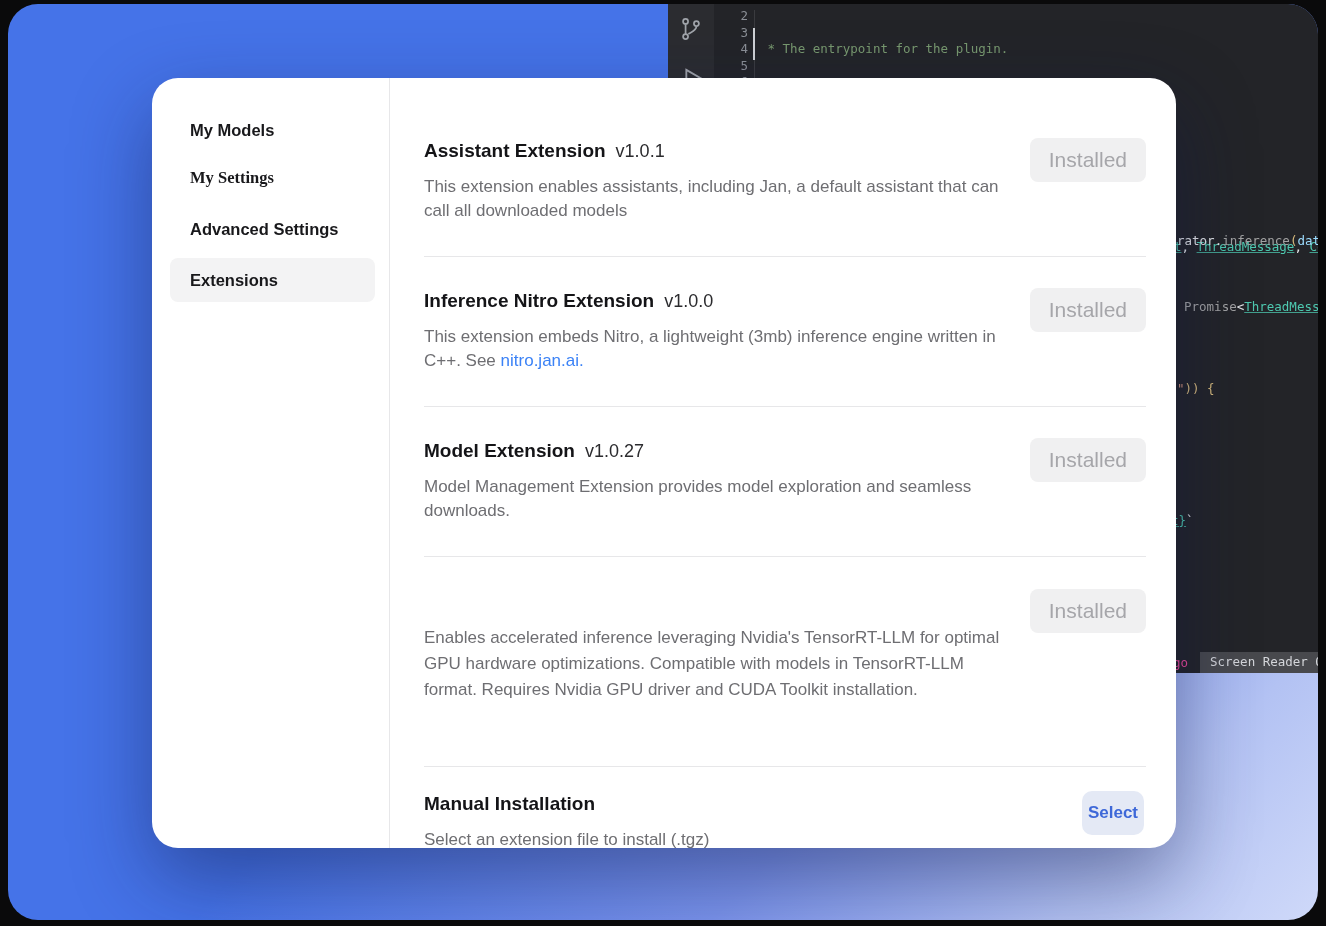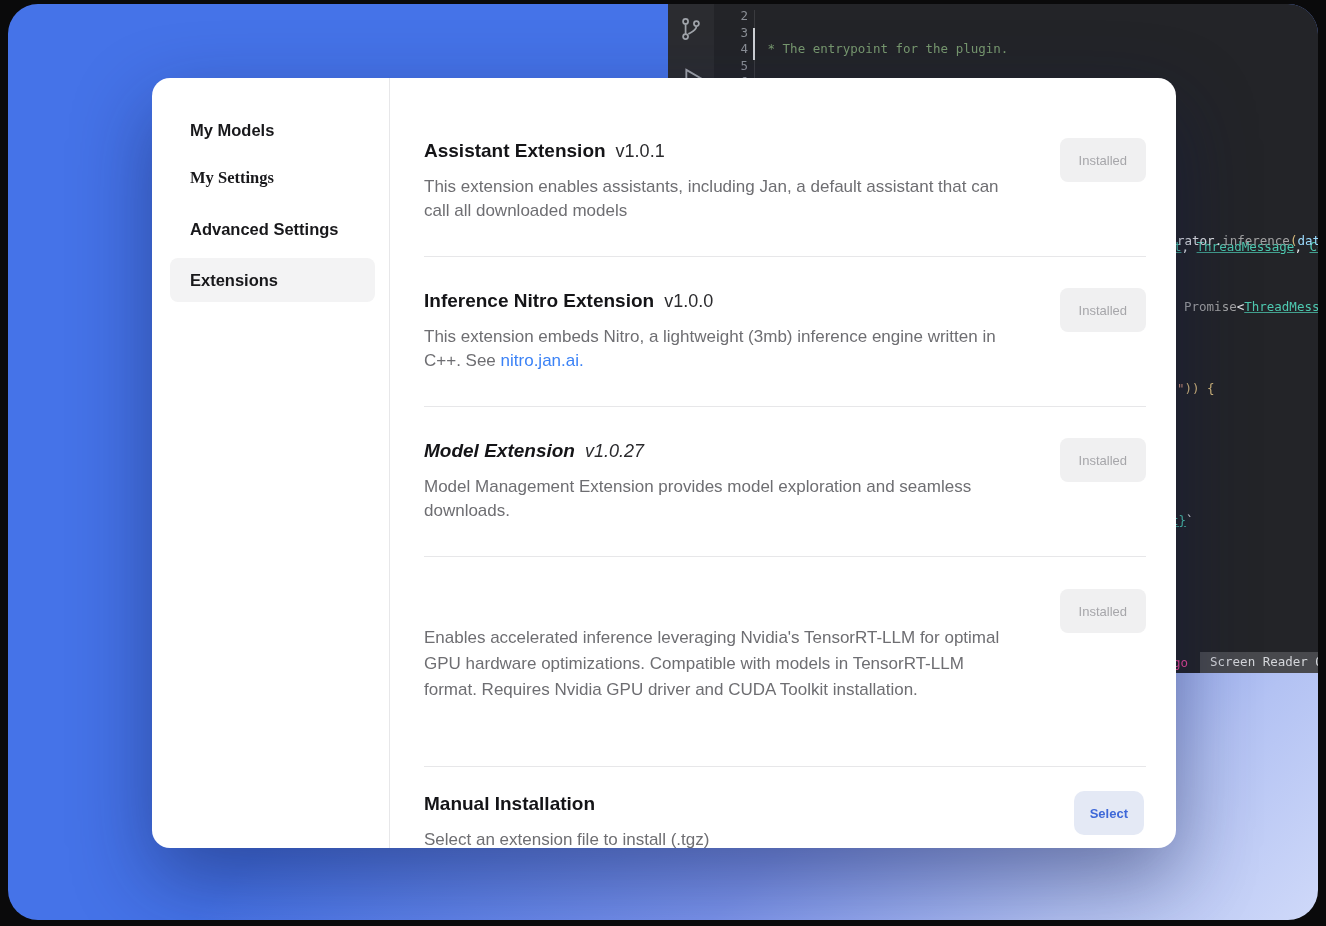--- a/index.html
+++ b/index.html
@@ -52,21 +52,21 @@
   }
   .statusbar .sb-left { color: #ec4899; position: absolute; left: 505px; top: 3px; }
   .statusbar .sb-chip {
     position: absolute; left: 532px; top: 0; height: 21px; padding: 2px 10px 0 10px;
     background: #48494d; color: #d4d6da; white-space: nowrap;
   }
 
   
   .card {
     position: absolute; left: 144px; top: 74px; width: 1024px; height: 770px;
-    background: #ffffff; border-radius: 18px;
+    background: #ffffff; border-radius: 26px;
     box-shadow: 0 30px 80px rgba(15, 25, 70, 0.45);
   }
   .sidebar { position: absolute; left: 0; top: 0; width: 238px; height: 100%; border-right: 1px solid #e7e7e9; }
   .side-item {
     position: absolute; left: 18px; width: 205px; height: 44px; border-radius: 8px;
     display: flex; align-items: center; padding-left: 20px;
     font-size: 16.5px; font-weight: 700; color: #18181b; cursor: pointer;
   }
   .side-item.active { background: #f3f3f4; }
 
@@ -74,26 +74,26 @@
   .divider { position: absolute; left: 0; width: 722px; height: 1px; background: #e7e7e9; }
 
   .ext-title { position: absolute; left: 0; font-size: 19px; font-weight: 700; color: #141417; line-height: 27px; }
   .ext-title .ver { font-weight: 400; font-size: 18px; color: #2b2b2e; margin-left: 10px; }
   .ext-desc { position: absolute; left: 0; width: 585px; font-size: 17px; line-height: 24px; color: #6e6e72; }
   .ext-desc.lh26 { line-height: 26px; }
   .ext-desc a { color: #3b82f6; text-decoration: none; cursor: pointer; }
 
   .badge {
     position: absolute; right: 0; height: 44px; padding: 0 19px; border-radius: 8px;
-    background: #f0f0f1; color: #a6a6aa; font-size: 13px;
+    background: #f0f0f1; color: #a6a6aa; font-size: 21px;
     display: flex; align-items: center;
   }
   .btn-select {
-    position: absolute; right: 2px; height: 44px; padding: 0 16px; border-radius: 10px;
-    background: #e4e9f5; color: #3e68d8; font-size: 13px; font-weight: 700;
+    position: absolute; right: 2px; height: 44px; padding: 0 6px; border-radius: 10px;
+    background: #e4e9f5; color: #3e68d8; font-size: 17px; font-weight: 700;
     display: flex; align-items: center; cursor: pointer; border: none;
     font-family: "Liberation Sans", sans-serif;
   }
 </style>
 </head>
 <body>
 
 <div class="frame">
 
   <div class="editor">
@@ -167,21 +167,21 @@
       <div class="ext-title" style="top:31px;"><span>Assistant Extension</span><span class="ver">v1.0.1</span></div>
       <div class="ext-desc" style="top:69px;">This extension enables assistants, including Jan, a default assistant that can call all downloaded models</div>
       <div class="badge" style="top:32px;">Installed</div>
       <div class="divider" style="top:150px;"></div>
 
       <div class="ext-title" style="top:181px;"><span>Inference Nitro Extension</span><span class="ver">v1.0.0</span></div>
       <div class="ext-desc" style="top:219px;"><span>This extension embeds Nitro, a lightweight (3mb) inference engine written in C++. See </span><a>nitro.jan.ai.</a></div>
       <div class="badge" style="top:182px;">Installed</div>
       <div class="divider" style="top:300px;"></div>
 
-      <div class="ext-title" style="top:331px;font-style:italic;"><span>Model Extension</span><span class="ver">v1.0.27</span></div>
+      <div class="ext-title" style="top:331px;"><span>Model Extension</span><span class="ver">v1.0.27</span></div>
       <div class="ext-desc" style="top:369px;">Model Management Extension provides model exploration and seamless downloads.</div>
       <div class="badge" style="top:332px;">Installed</div>
       <div class="divider" style="top:450px;"></div>
 
       <div class="ext-desc lh26" style="top:519px;">Enables accelerated inference leveraging Nvidia's TensorRT-LLM for optimal GPU hardware optimizations. Compatible with models in TensorRT-LLM format. Requires Nvidia GPU driver and CUDA Toolkit installation.</div>
       <div class="badge" style="top:483px;">Installed</div>
       <div class="divider" style="top:660px;"></div>
 
       <div class="ext-title" style="top:684px;"><span>Manual Installation</span></div>
       <div class="ext-desc" style="top:722px;">Select an extension file to install (.tgz)</div>

